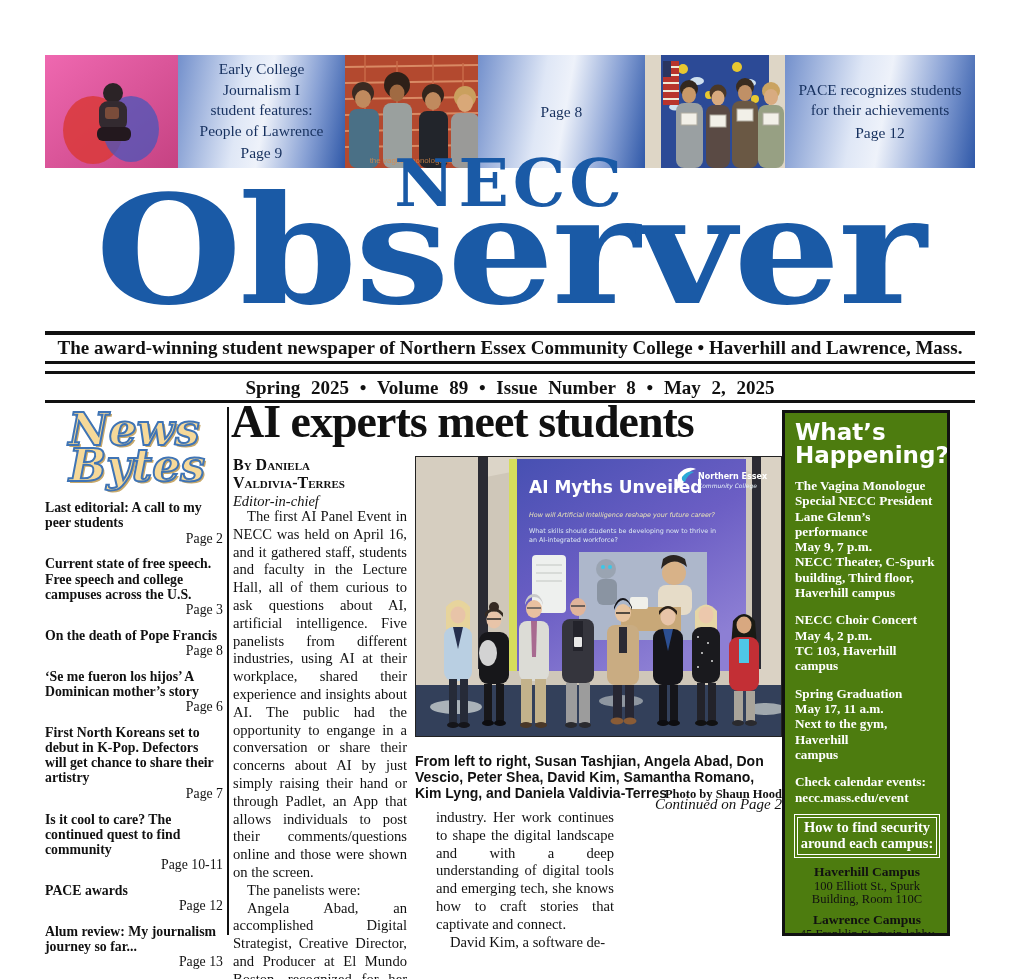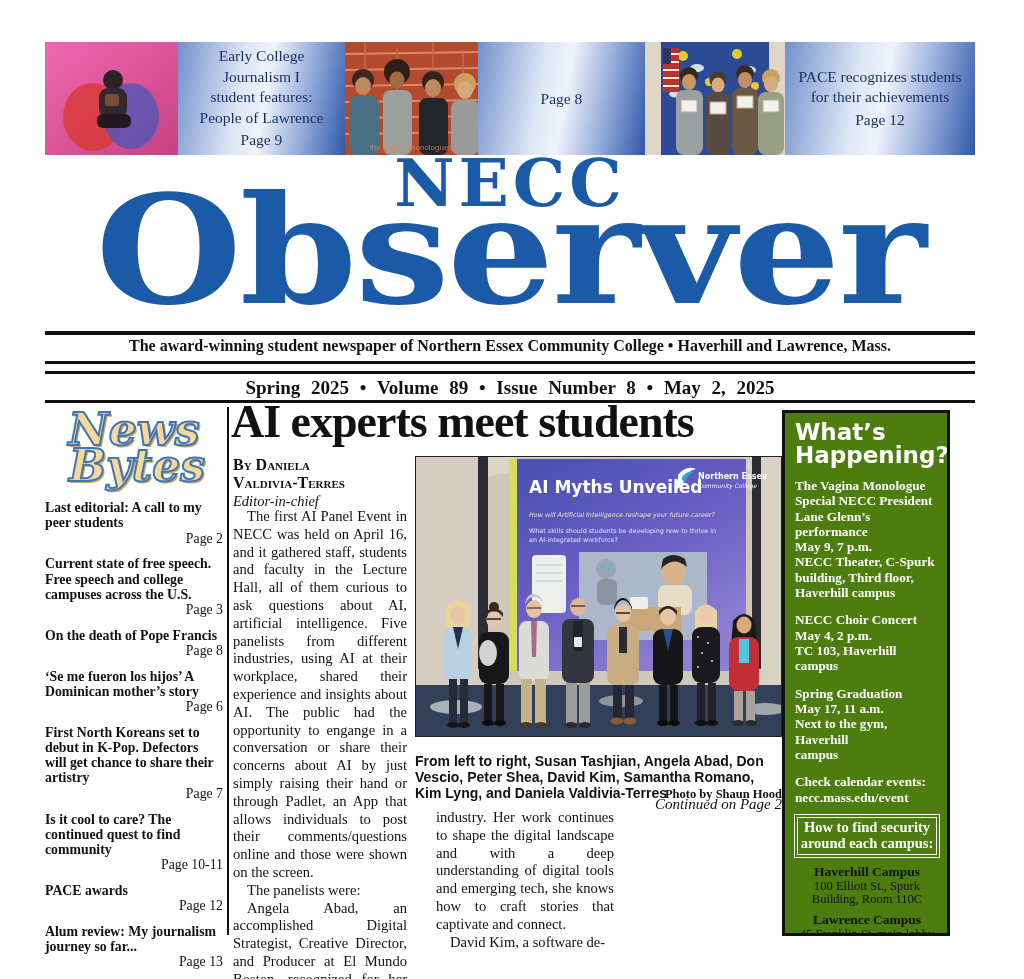--- a/index.html
+++ b/index.html
@@ -2,35 +2,35 @@
 <html><head>
 <meta charset="utf-8">
 <style>
   * { margin:0; padding:0; box-sizing:border-box; }
   html,body { background:#888; }
   .page {
     position:relative; width:1024px; height:979px; background:#fff;
     font-family:"Liberation Serif", serif; overflow:hidden; margin:0 auto;
   }
   
-  .teasers { position:absolute; left:45px; top:42px; width:930px; height:113px; display:flex; }
+  .teasers { position:absolute; left:45px; top:55px; width:930px; height:113px; display:flex; }
   .tz-photo { height:113px; position:relative; overflow:hidden; }
   .tz-photo svg { display:block; }
   .tz-text {
     height:113px; display:flex; flex-direction:column; justify-content:center; align-items:center;
     background:linear-gradient(100deg,#7390cc 0%, #dfe7f6 38%, #eef2fa 52%, #87a0d4 78%, #2f58a8 100%);
     color:#16305e; text-align:center; font-size:15.5px; line-height:1.32; padding:2px 6px;
   }
   .tz-text .tz-page { margin-top:2px; }
   
   .masthead { position:absolute; left:45px; top:152px; width:930px; text-align:center; color:#1a5aa6; }
   .masthead .super { font-family:"DejaVu Serif", serif; font-weight:bold; font-size:66px; line-height:0.95; letter-spacing:4px; }
   .masthead .title { font-family:"DejaVu Serif", serif; font-weight:bold; font-size:150px; line-height:0.82; letter-spacing:-2px; margin-top:-26px; transform:scaleX(1.12); transform-origin:center; }
   .rule { position:absolute; left:45px; width:930px; background:#111; }
-  .tagline { position:absolute; left:45px; top:337px; width:930px; text-align:center; font-weight:bold; font-size:16px; color:#111; }
+  .tagline { position:absolute; left:45px; top:337px; width:930px; text-align:center; font-weight:bold; font-size:19px; color:#111; }
   .dateline { position:absolute; left:45px; top:377px; width:930px; text-align:center; font-weight:bold; font-size:19px; color:#111; word-spacing:6px; }
   
   .nb { position:absolute; left:45px; top:408px; width:178px; }
   .nb-divider { position:absolute; left:227px; top:407px; width:2px; height:528px; background:#111; }
   .nb-logo { text-align:center; font-family:"DejaVu Serif", serif; font-style:italic; font-weight:bold;
     color:#f6d999; -webkit-text-stroke:2px #3f74b5; font-size:44px; line-height:0.82; padding-top:4px;
     text-shadow:2px 2px 0 #c9a96a; }
   .nb-logo .l2 { margin-left:6px; }
   .nb-items { margin-top:16px; }
   .nb-item { margin-bottom:10px; }

